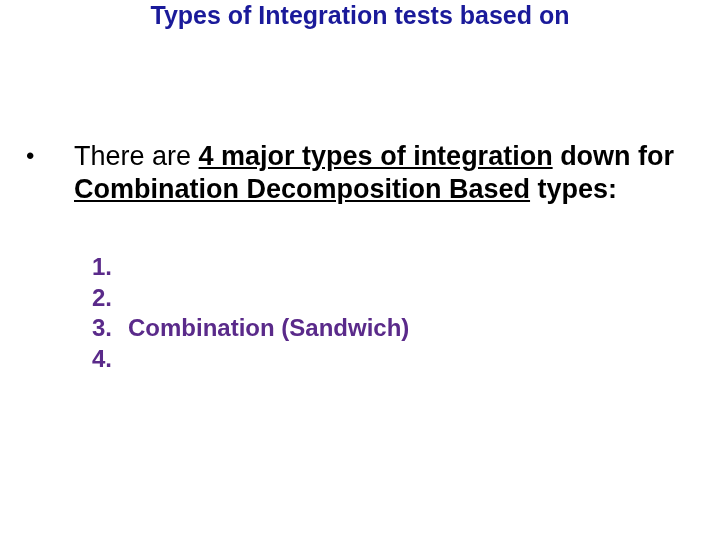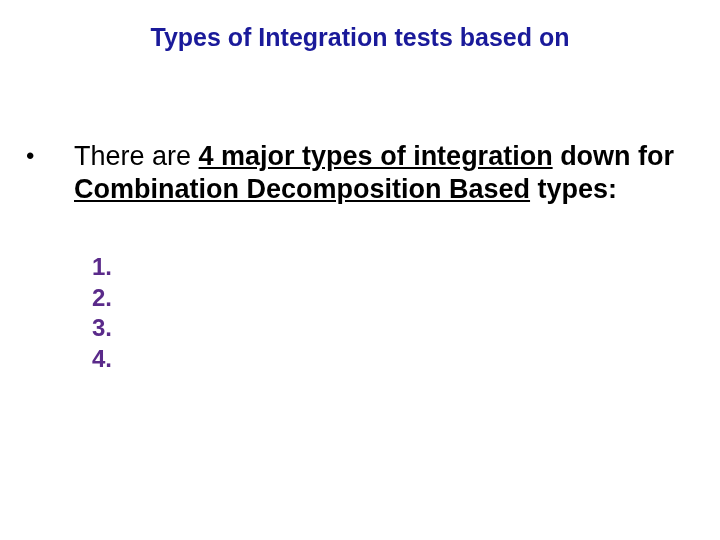--- a/index.html
+++ b/index.html
@@ -12,21 +12,20 @@
     overflow: hidden;
   }
   .slide {
     width: 720px;
     height: 540px;
     position: relative;
     box-sizing: border-box;
   }
   .title-block {
     text-align: center;
-    padding-top: 22px;
     font-weight: bold;
     font-size: 25px;
     line-height: 1.25;
     color: #1a1a9a;
   }
   .title-line2 {
     font-style: italic;
     text-decoration: underline;
   }
   .body-block {
@@ -89,19 +88,20 @@
 
   <div class="list-block">
     <div class="list-row">
       <div class="list-num">1.</div>
     </div>
     <div class="list-row">
       <div class="list-num">2.</div>
     </div>
     <div class="list-row">
       <div class="list-num">3.</div>
+      <div>Combination (Sandwich)</div>
     </div>
     <div class="list-row">
       <div class="list-num">4.</div>
     </div>
   </div>
 
 </div>
 
 </body></html>

